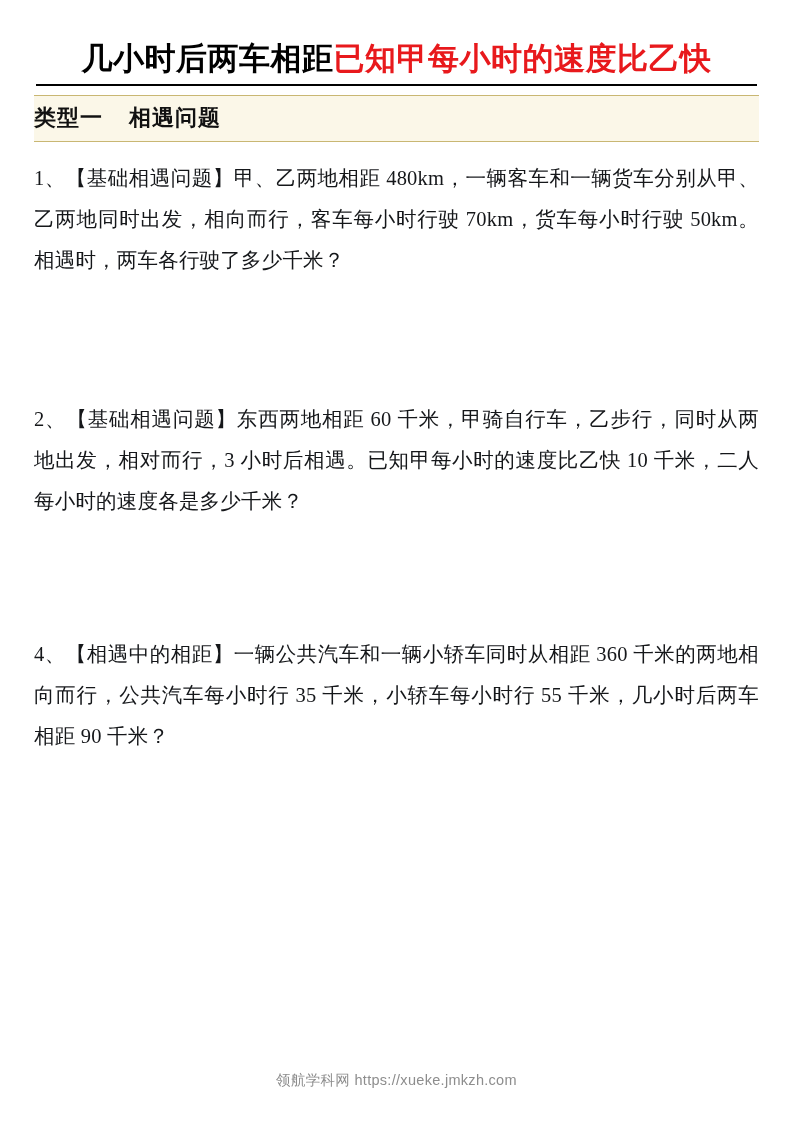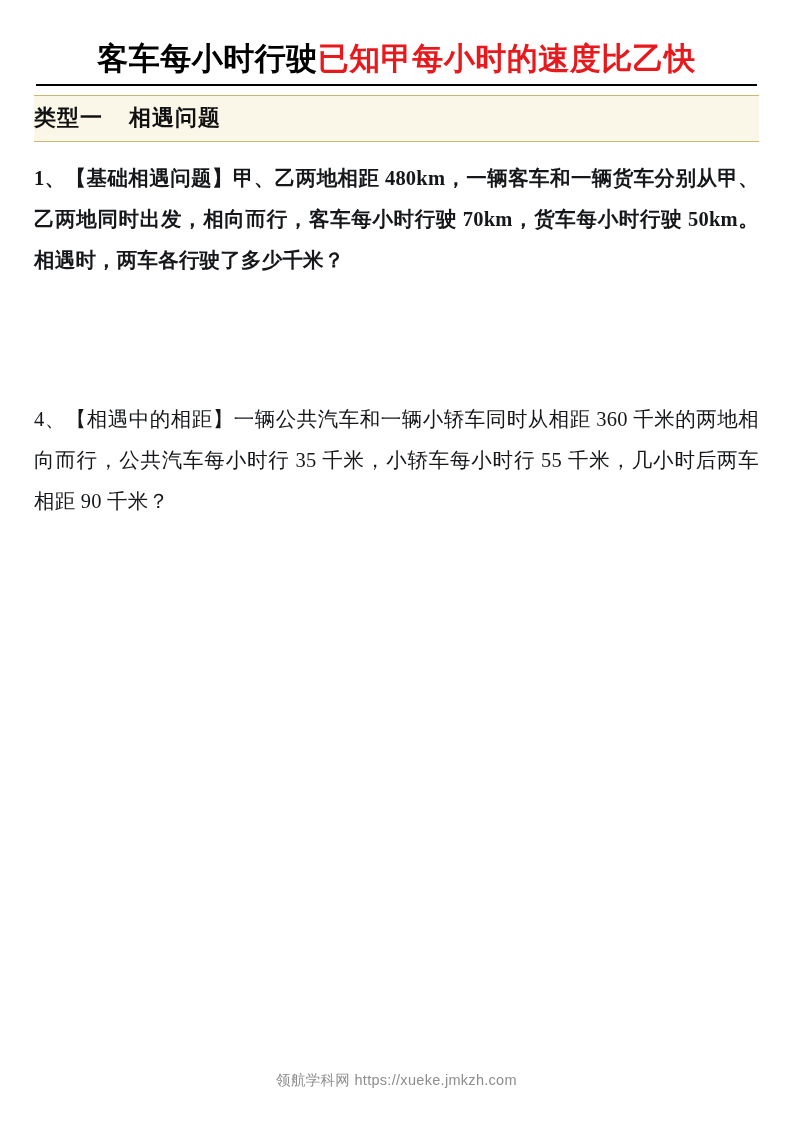--- a/index.html
+++ b/index.html
@@ -55,21 +55,21 @@
     margin-top: 16px;
   }
   .question {
     font-size: 20.5px;
     line-height: 41px;
     text-align: justify;
     text-justify: inter-ideograph;
     color: #15171a;
     letter-spacing: 0.2px;
   }
-  .q-gap-1 { margin-bottom: 118px; font-weight: bold; }
+  .q-gap-1 { margin-bottom: 118px; }
   .q-gap-2 { margin-bottom: 112px; }
   .q-gap-3 { margin-bottom: 112px; }
   .q-gap-4 { margin-bottom: 0; }
   .footer {
     position: absolute;
     left: 0;
     bottom: 32px;
     width: 793px;
     text-align: center;
     font-size: 14.5px;
@@ -77,34 +77,37 @@
     font-family: "Liberation Sans", sans-serif;
     letter-spacing: 0.3px;
   }
 </style>
 </head>
 <body>
 
 <div class="page">
 
   <div class="title-row title-underline">
-    <span class="title-black">客车每小时行驶</span>
+    <span class="title-black">几小时后两车相距</span>
       <span class="title-red">已知甲每小时的速度比乙快</span>
   </div>
 
   <div class="section-band">
     <span>类型一</span><span class="sp"></span><span>相遇问题</span>
   </div>
 
   <div class="qlist">
 
     <div class="question q-gap-1">
       <span>1、</span><span>【基础相遇问题】</span><span>甲、乙两地相距 480km，一辆客车和一辆货车分别从甲、乙两地同时出发，相向而行，客车每小时行驶 70km，货车每小时行驶 50km。相遇时，两车各行驶了多少千米？</span>
     </div>
 
+    <div class="question q-gap-2">
+      <span>2、</span><span>【基础相遇问题】</span><span>东西两地相距 60 千米，甲骑自行车，乙步行，同时从两地出发，相对而行，3 小时后相遇。已知甲每小时的速度比乙快 10 千米，二人每小时的速度各是多少千米？</span>
+    </div>
 
 
     <div class="question q-gap-4">
       <span>4、</span><span>【相遇中的相距】</span><span>一辆公共汽车和一辆小轿车同时从相距 360 千米的两地相向而行，公共汽车每小时行 35 千米，小轿车每小时行 55 千米，几小时后两车相距 90 千米？</span>
     </div>
 
   </div>
 
   <div class="footer">领航学科网 https://xueke.jmkzh.com</div>
 

